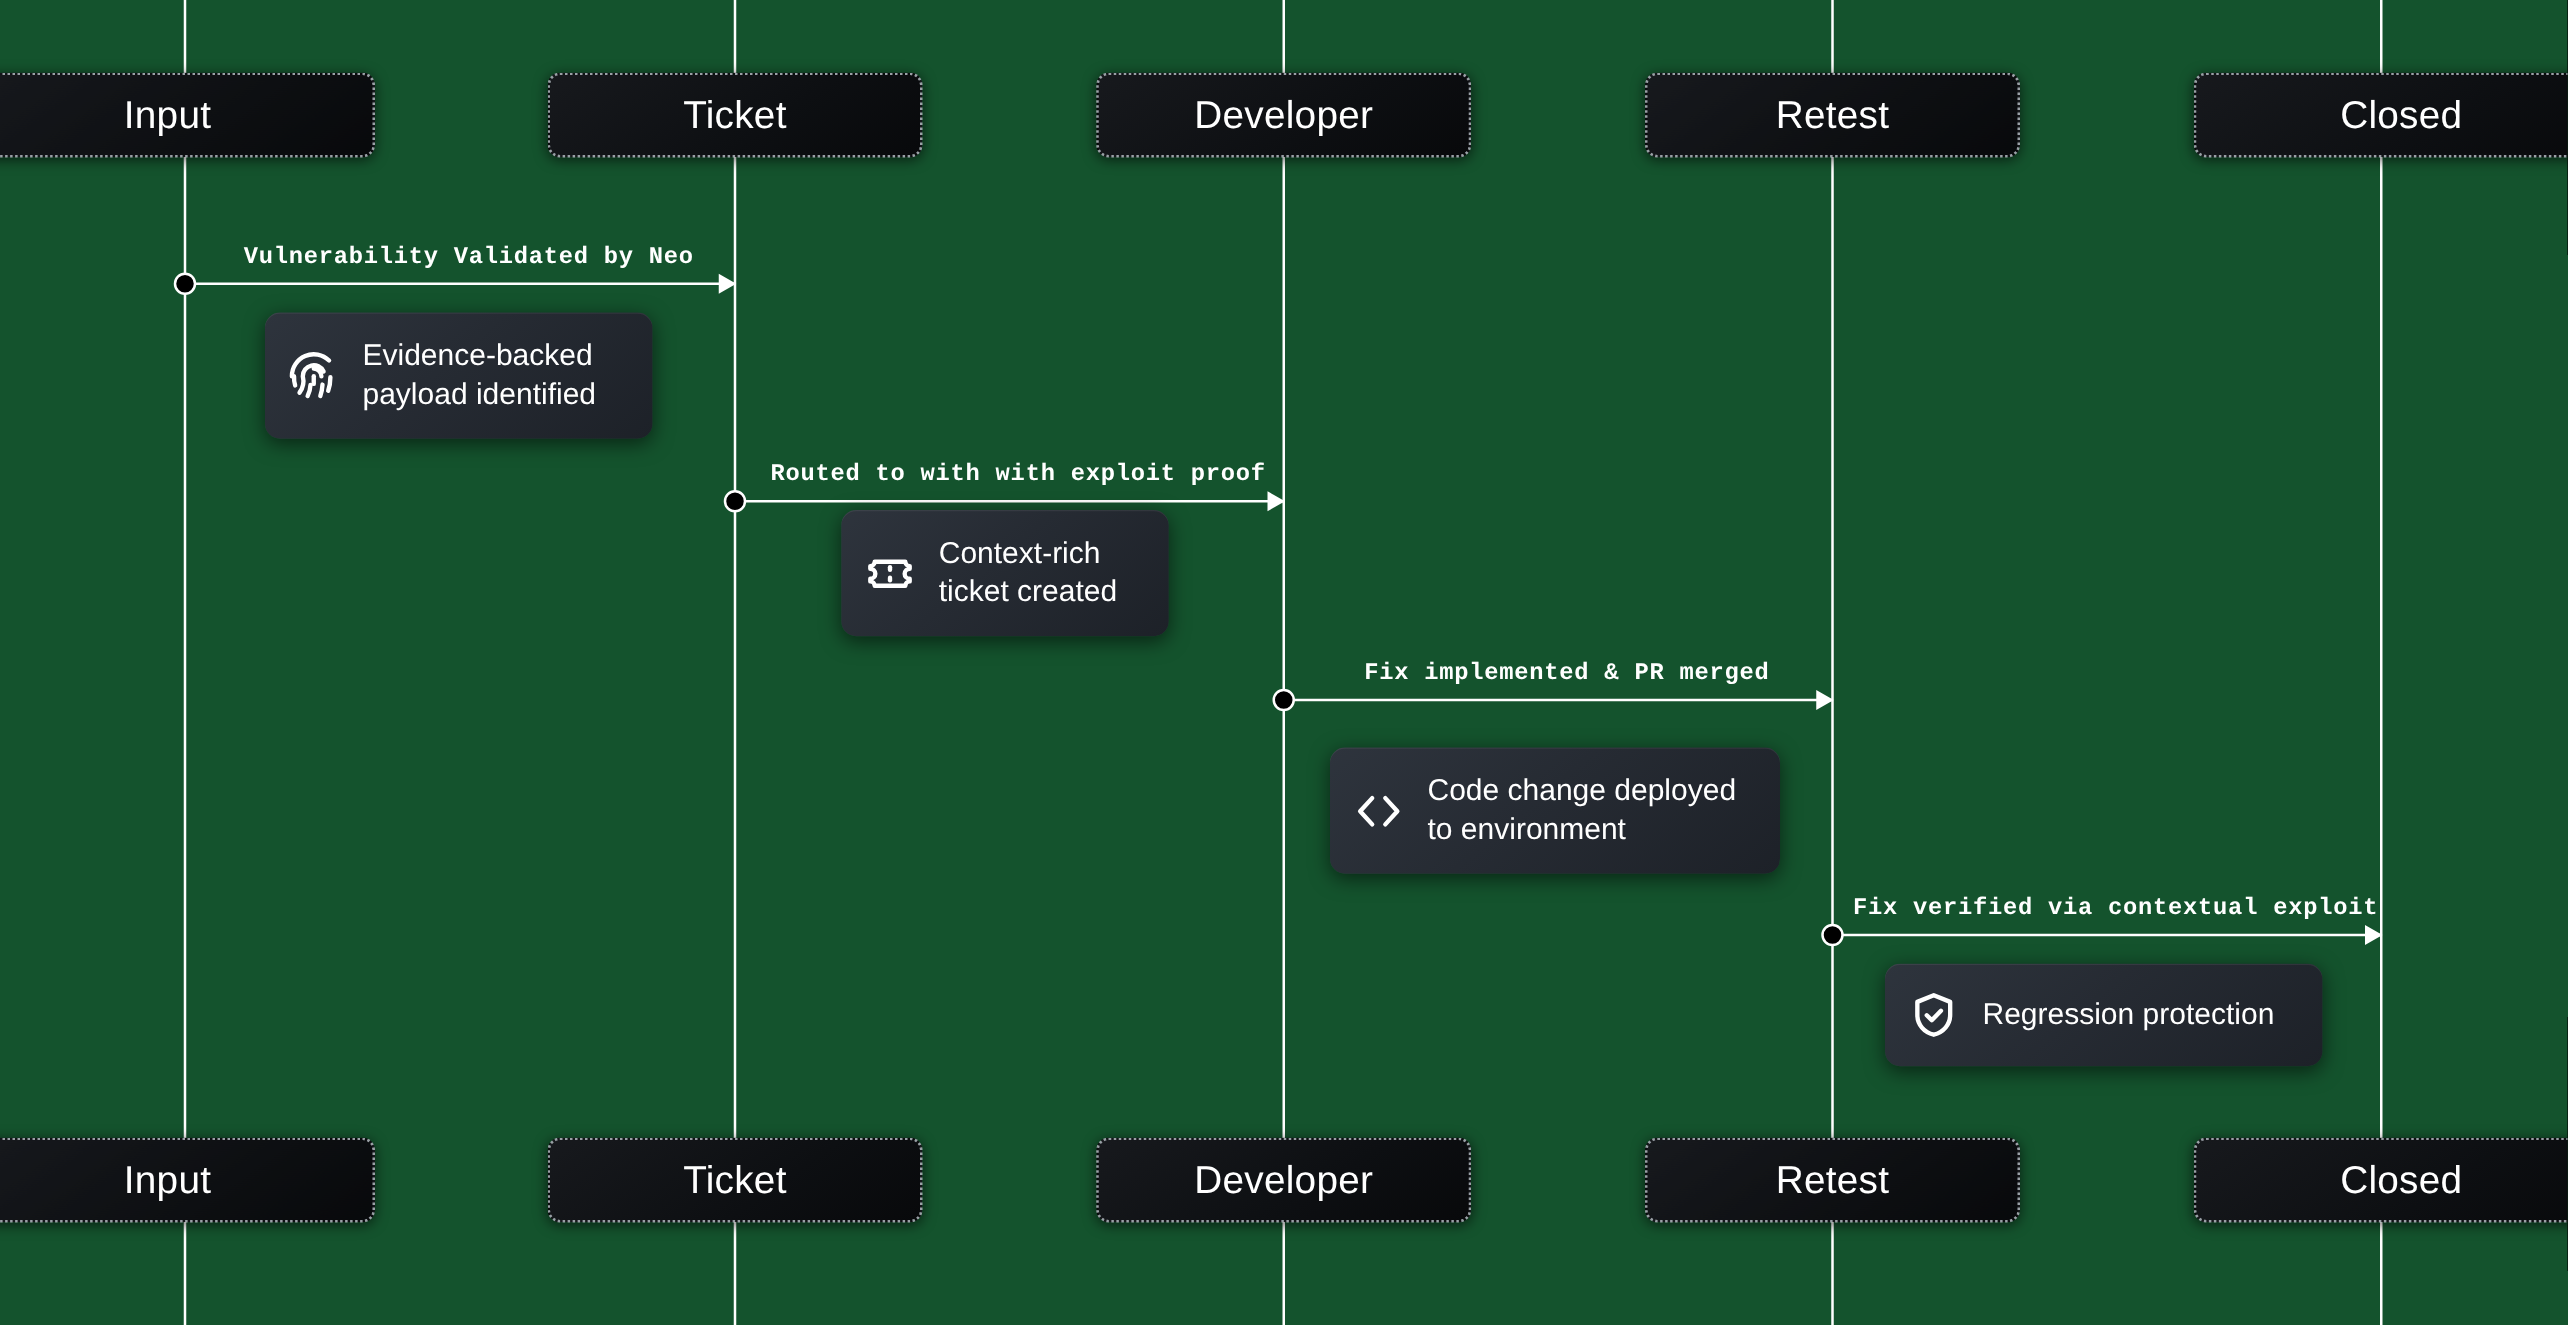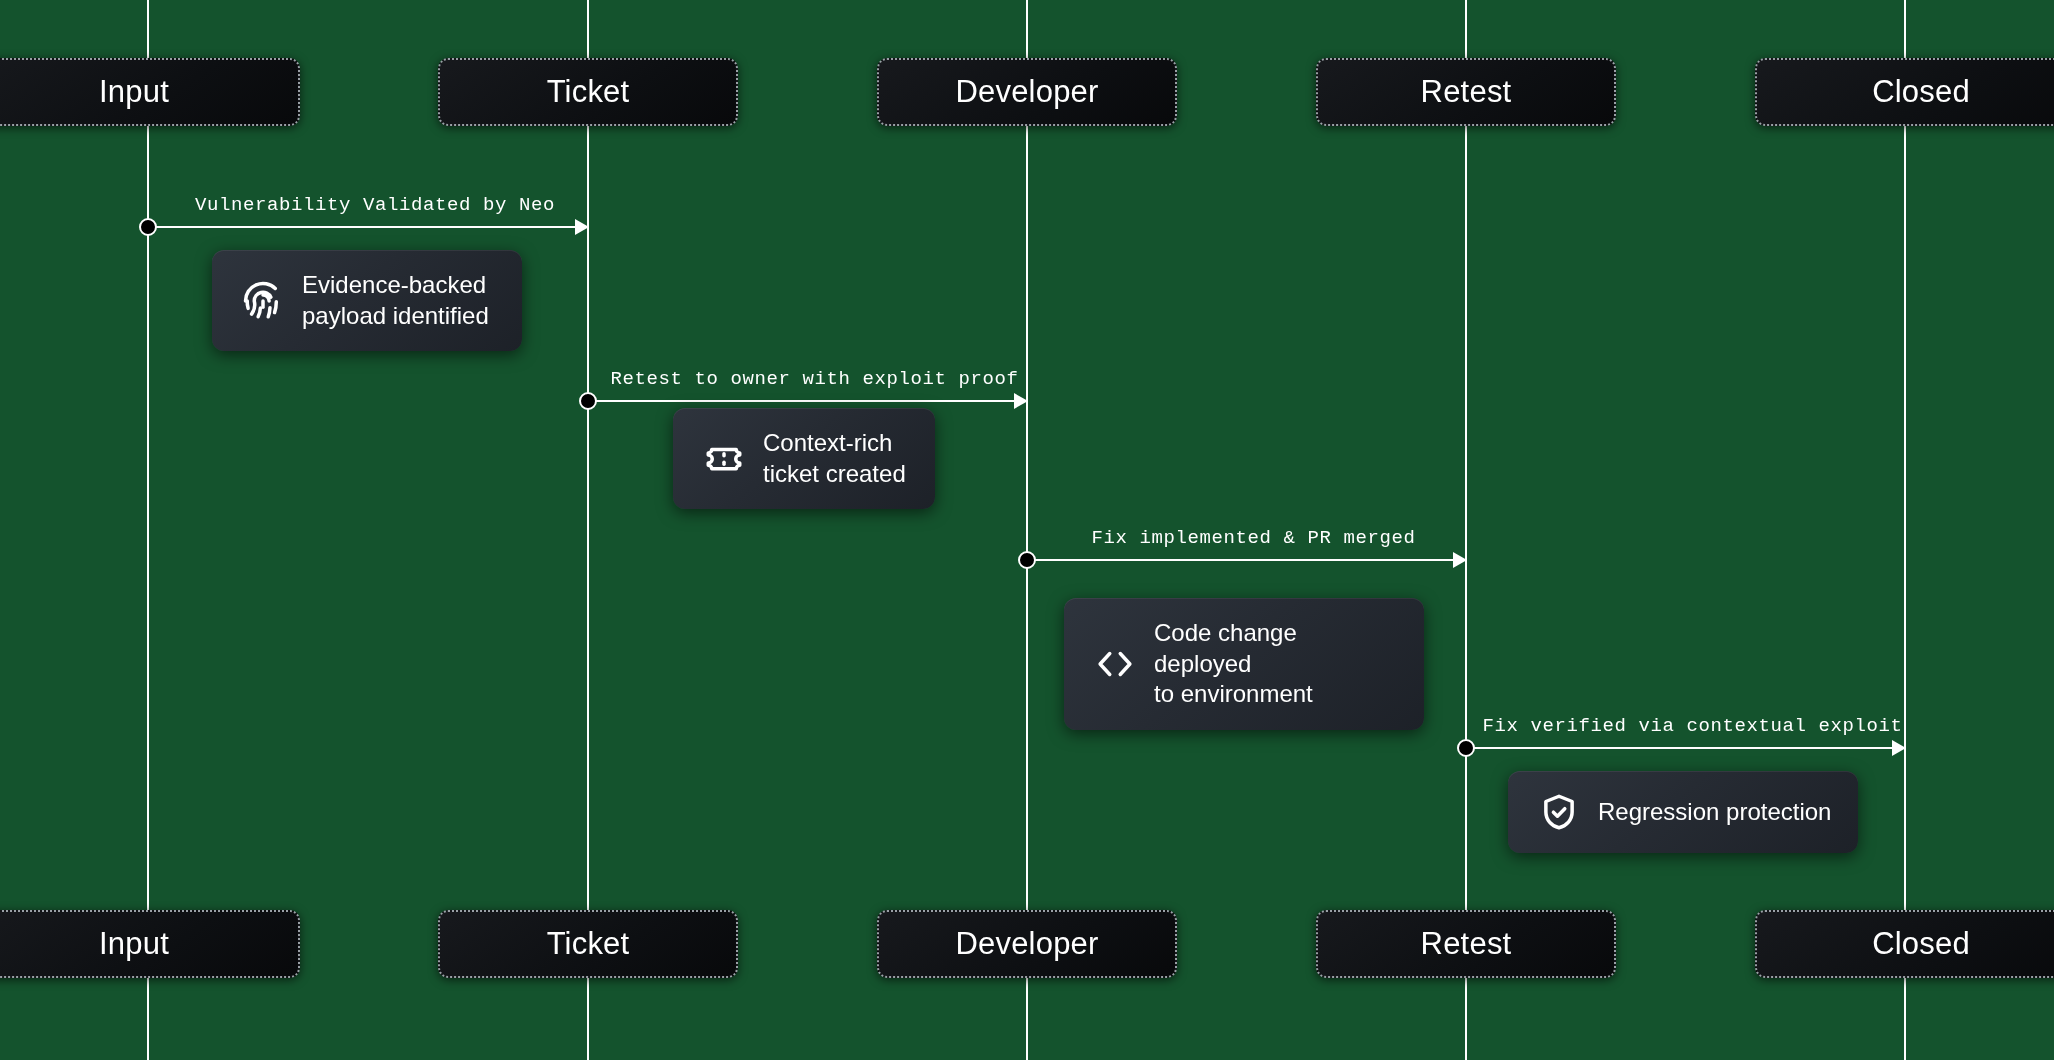--- a/index.html
+++ b/index.html
@@ -66,33 +66,33 @@
     border-bottom: 8px solid transparent;
   }
   .msg-label {
     position: absolute;
     bottom: 12px;
     width: 100%;
     text-align: center;
     color: #ffffff;
     font-family: "Liberation Mono", "DejaVu Sans Mono", monospace;
     font-size: 19px;
-    font-weight: 400;
+    font-weight: 700;
     letter-spacing: 0.6px;
     white-space: nowrap;
     padding-left: 14px;
   }
 
   
   .note {
     position: absolute;
     display: flex;
     align-items: center;
     gap: 18px;
-    padding: 20px 26px 20px 30px;
+    padding: 20px 26px 20px 18px;
     border-radius: 12px;
     background: linear-gradient(140deg, #2e343d 0%, #262b33 45%, #1d2128 100%);
     box-shadow: 0 4px 16px rgba(0,0,0,0.55), inset 0 1px 0 rgba(255,255,255,0.07);
   }
   .note-icon {
     flex: 0 0 auto;
     width: 42px; height: 42px;
     display: flex; align-items: center; justify-content: center;
     color: #ffffff;
   }
@@ -144,21 +144,21 @@
     <div class="participant" style="left: 1755px; width: 332px; top: 910px;">
       <span>Closed</span>
     </div>
     <div class="message" style="left: 148px; top: 226px; width: 440px;">
       <div class="msg-label">Vulnerability Validated by Neo</div>
       <div class="msg-line"></div>
       <div class="msg-start-dot"></div>
       <div class="msg-arrowhead"></div>
     </div>
     <div class="message" style="left: 588px; top: 400px; width: 439px;">
-      <div class="msg-label">Retest to owner with exploit proof</div>
+      <div class="msg-label">Routed to with with exploit proof</div>
       <div class="msg-line"></div>
       <div class="msg-start-dot"></div>
       <div class="msg-arrowhead"></div>
     </div>
     <div class="message" style="left: 1027px; top: 559px; width: 439px;">
       <div class="msg-label">Fix implemented &amp; PR merged</div>
       <div class="msg-line"></div>
       <div class="msg-start-dot"></div>
       <div class="msg-arrowhead"></div>
     </div>

